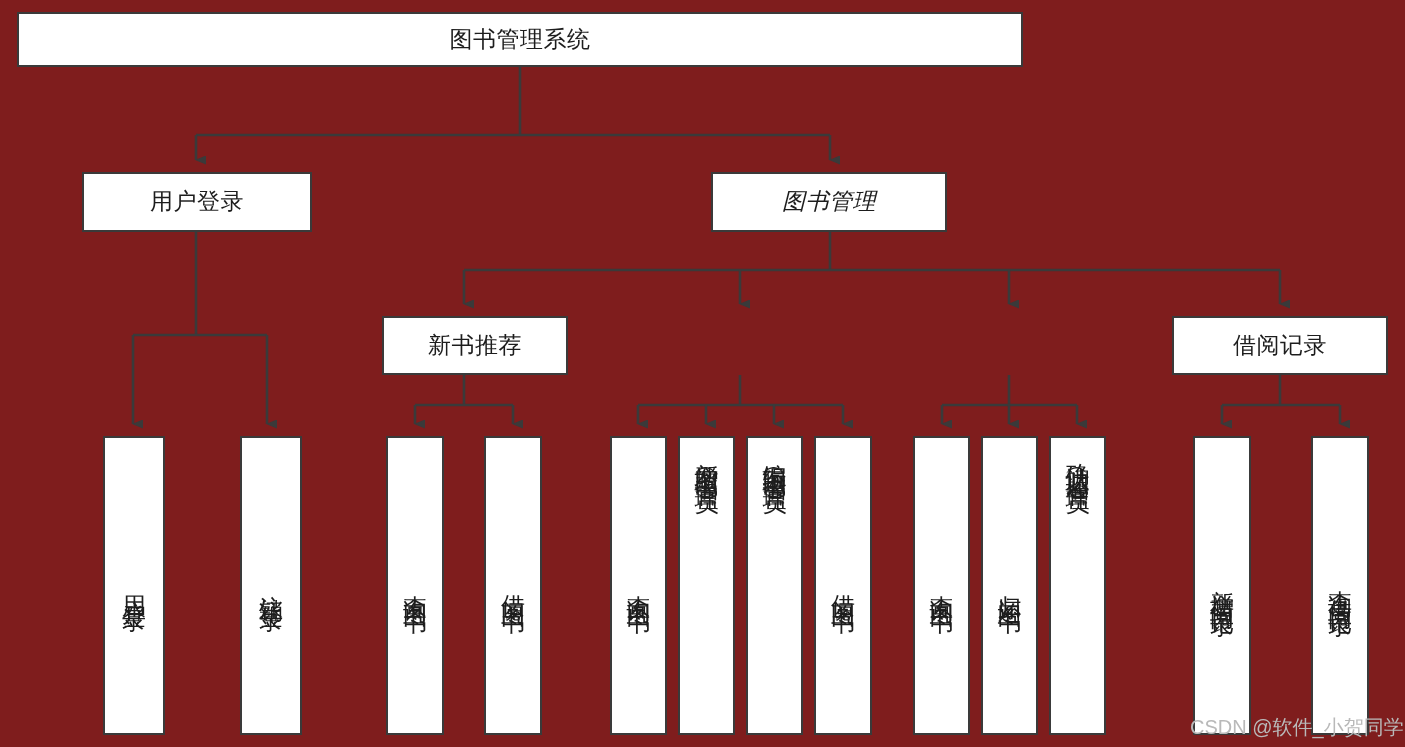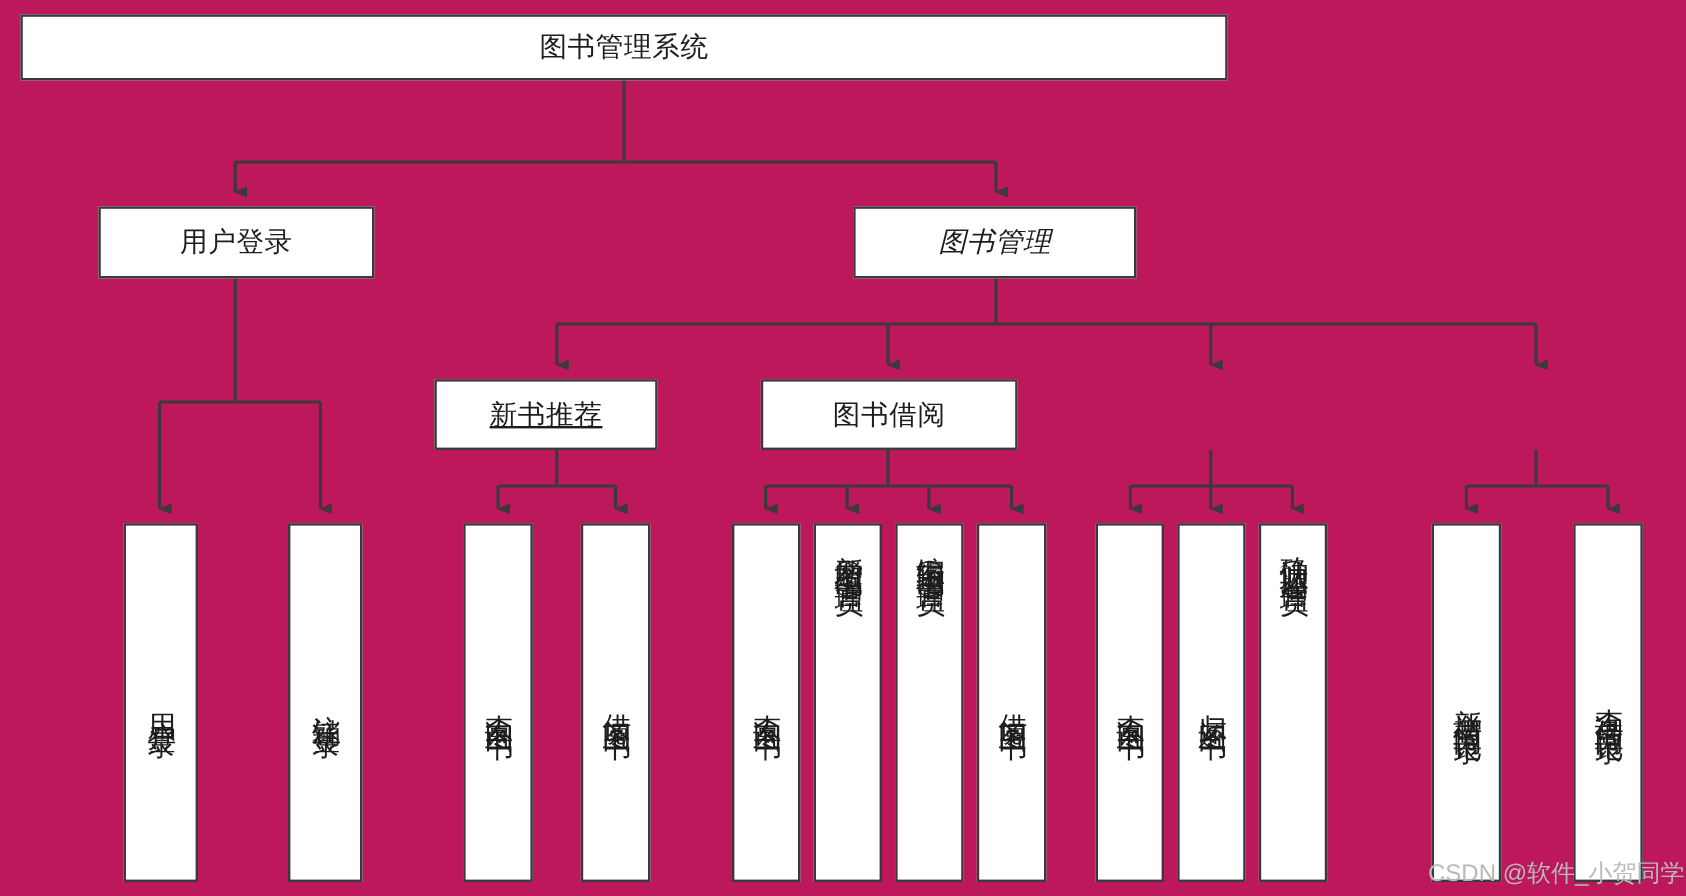--- a/index.html
+++ b/index.html
@@ -10,21 +10,21 @@
   body {
     width: 1405px;
     height: 747px;
     font-family: "Liberation Sans", "DejaVu Sans", sans-serif;
     overflow: hidden;
   }
   #diagram {
     position: relative;
     width: 1405px;
     height: 747px;
-    background: #be185d;
+    background: #7f1d1d;
   }
   svg.connectors {
     position: absolute;
     left: 0;
     top: 0;
     width: 1405px;
     height: 747px;
     pointer-events: none;
   }
   .node {
@@ -138,25 +138,25 @@
     <span class="lbl">图书管理系统</span>
   </div>
 
   <div class="node h" style="left:82px; top:172px; width:230px; height:60px;">
     <span class="lbl">用户登录</span>
   </div>
   <div class="node h" style="left:711px; top:172px; width:236px; height:60px;font-style:italic;">
     <span class="lbl">图书管理</span>
   </div>
 
-  <div class="node h" style="left:362px; top:316px; width:186px; height:59px;text-decoration:underline;">
+  <div class="node h" style="left:382px; top:316px; width:186px; height:59px;">
     <span class="lbl">新书推荐</span>
   </div>
-  <div class="node h" style="left:634px; top:316px; width:214px; height:59px;">
-    <span class="lbl">图书借阅</span>
+  <div class="node h" style="left:1172px; top:316px; width:216px; height:59px;">
+    <span class="lbl">借阅记录</span>
   </div>
 
   <div class="node v center" style="left:103px; top:436px; width:62px; height:299px;">
     <span class="lbl">用户登录</span>
   </div>
   <div class="node v center" style="left:240px; top:436px; width:62px; height:299px;">
     <span class="lbl">注销登录</span>
   </div>
 
   <div class="node v center" style="left:386px; top:436px; width:58px; height:299px;">

